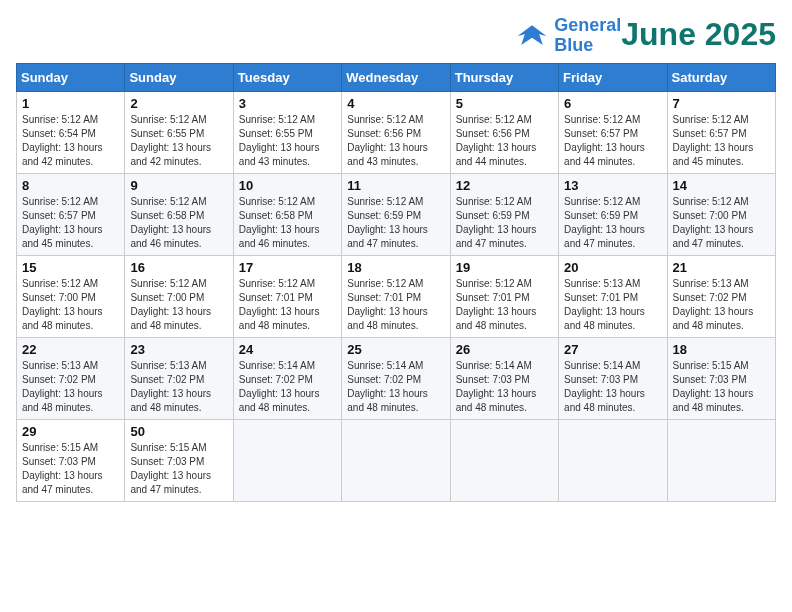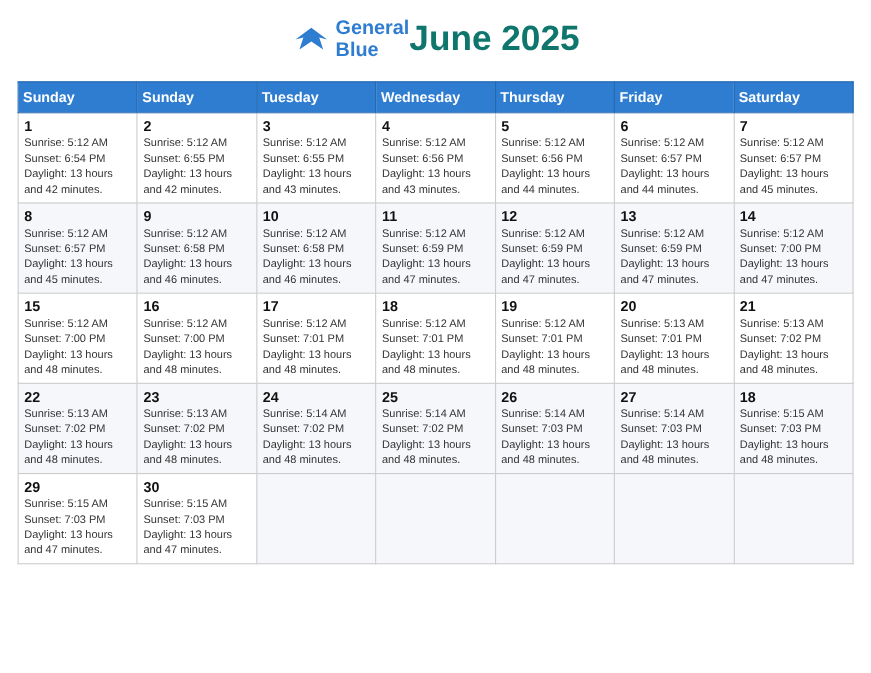--- a/index.html
+++ b/index.html
@@ -5,23 +5,23 @@
     * { box-sizing: border-box; margin: 0; padding: 0; }
     body {
       font-family: Arial, sans-serif;
       background: #fff;
       width: 792px;
       min-height: 612px;
       padding: 16px;
     }
     .header {
       display: flex;
-      justify-content: center;
+      justify-content: flex-end;
       align-items: flex-start;
-      margin-bottom: 18px;
+      margin-bottom: 7px;
     }
     .logo {
       display: flex;
       align-items: center;
       gap: 4px;
     }
     .logo-text {
       font-size: 18px;
       font-weight: bold;
       color: #1a3a5c;
@@ -383,21 +383,21 @@
         <td>
         <div class="cell-day">29</div>
         <div class="cell-info">
           Sunrise: 5:15 AM<br>
           Sunset: 7:03 PM<br>
           Daylight: 13 hours<br>
           and 47 minutes.
         </div>
       </td>
         <td>
-        <div class="cell-day">30</div>
+        <div class="cell-day">50</div>
         <div class="cell-info">
           Sunrise: 5:15 AM<br>
           Sunset: 7:03 PM<br>
           Daylight: 13 hours<br>
           and 47 minutes.
         </div>
       </td>
         <td class="empty-cell"></td>
         <td class="empty-cell"></td>
         <td class="empty-cell"></td>

